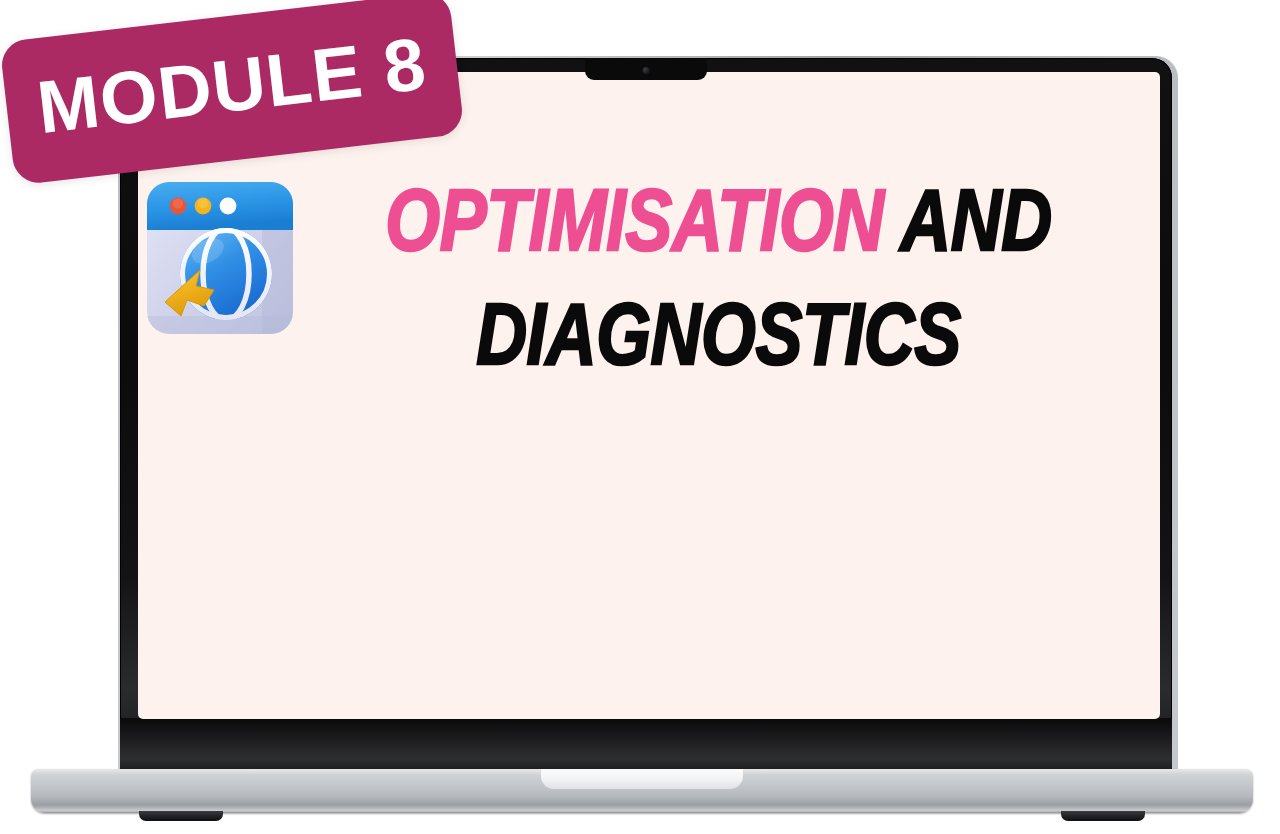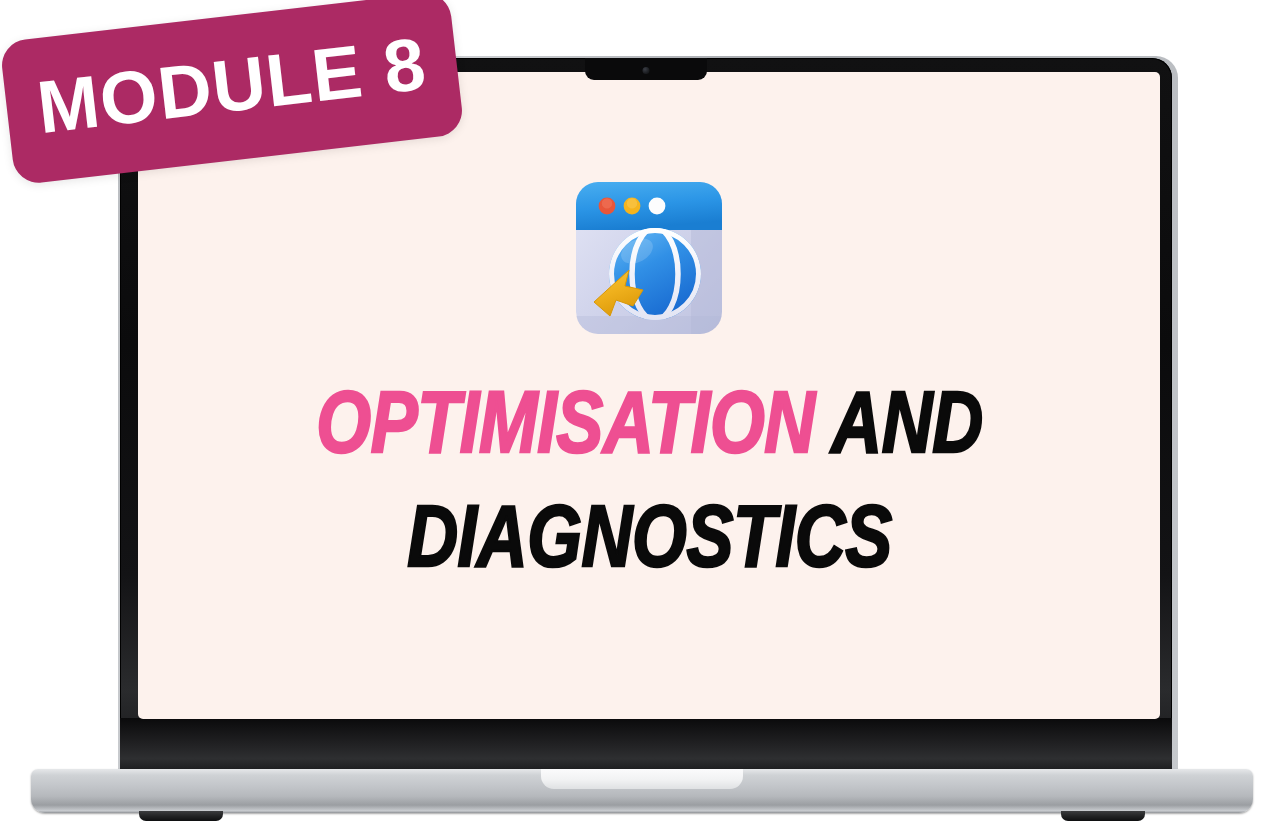--- a/index.html
+++ b/index.html
@@ -105,22 +105,22 @@
     align-items: center;
     justify-content: flex-start;
     z-index: 4;
   }
 
   
   .slide-inner {
     width: 100%;
     padding-top: 104px;
     display: flex;
-    flex-direction: column;
-    align-items: center;
+    flex-direction: row;
+    align-items: flex-end;
   }
 
   
   .icon-3d {
     position: relative;
     width: 164px;
     height: 168px;
     margin-bottom: 34px;
   }
   .icon-3d svg { display: block; width: 164px; height: 168px; }

